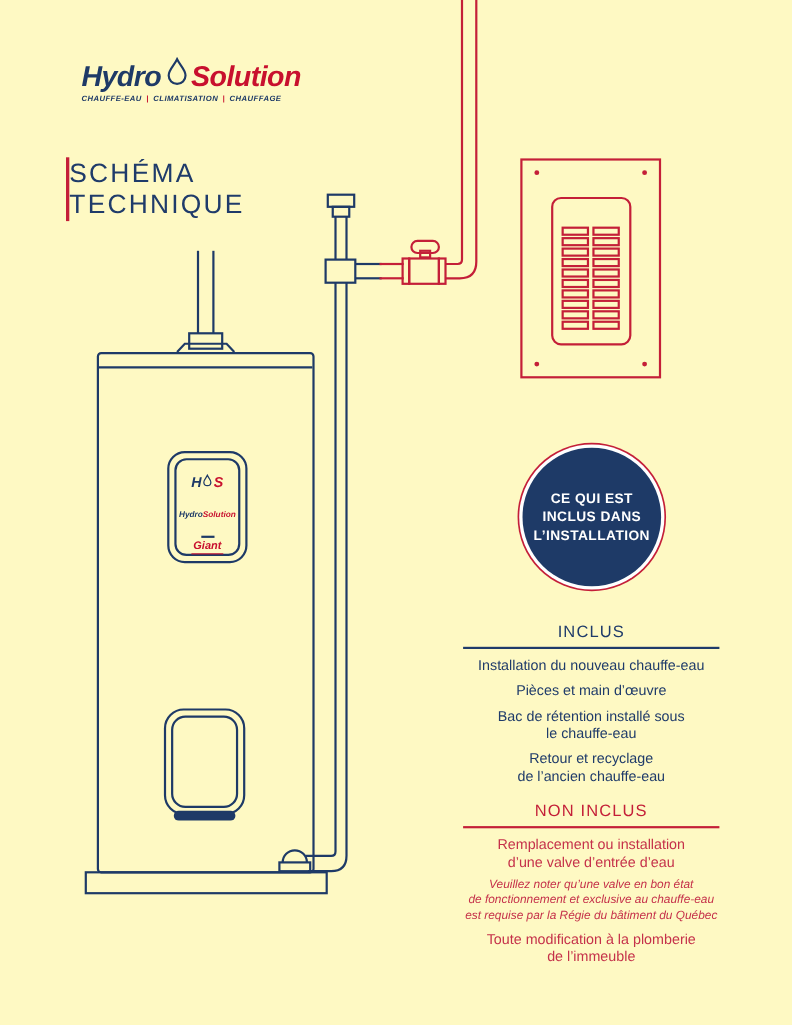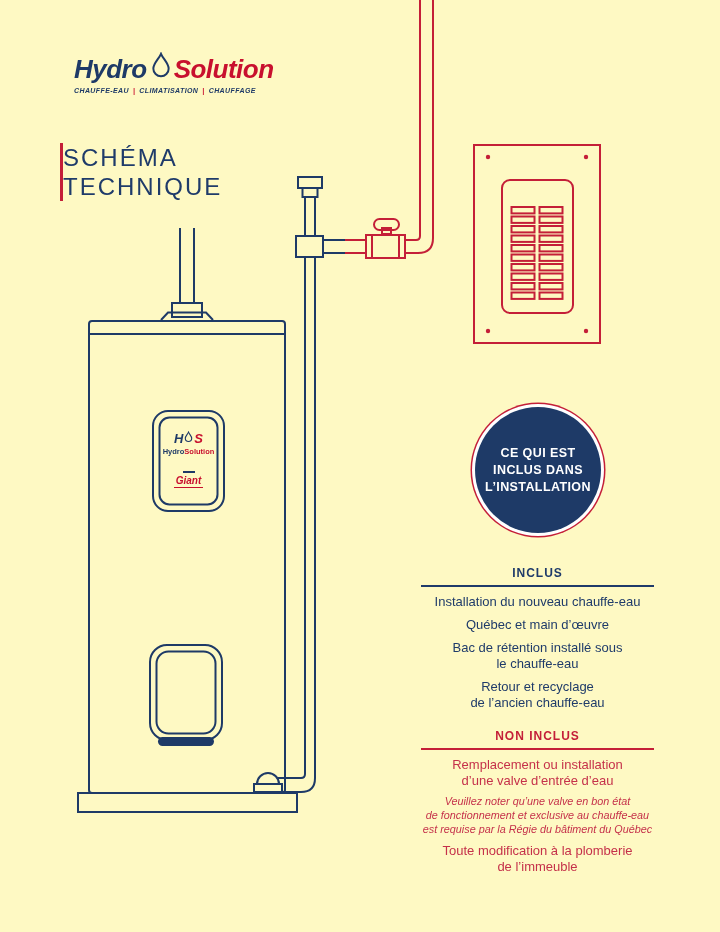--- a/index.html
+++ b/index.html
@@ -28,39 +28,39 @@
          color:#1f3b6a;font-size:24px;letter-spacing:2px;line-height:29px;font-weight:400;}
 
   
   .tank-label{left:153px;top:411px;width:71px;height:100px;display:flex;flex-direction:column;
               align-items:center;justify-content:flex-start;text-align:center;}
   .monogram{margin-top:20px;display:flex;align-items:flex-end;font-weight:bold;font-style:italic;
             font-size:13px;line-height:13px;}
   .monogram .h{color:#1e3a67;}
   .monogram .s{color:#c8102e;}
   .monogram .drop{margin:0 1px;}
-  .hydrosolution{margin-top:2px;font-size:7.5px;font-weight:bold;line-height:9px;}
+  .hydrosolution{margin-top:18px;font-size:7.5px;font-weight:bold;font-style:italic;line-height:9px;}
   .hydrosolution .p1{color:#1e3a67;}
   .hydrosolution .p2{color:#c8102e;}
   .label-dash{margin-top:15px;width:12px;height:2px;background:#1e3a67;}
   .giant{margin-top:2px;font-size:10px;font-weight:bold;font-style:italic;color:#c8102e;
          border-bottom:1.5px solid #c8102e;padding:0 2px 1px;}
 
   
   .badge{left:475px;top:407px;width:126px;height:126px;border-radius:50%;background:#1e3a67;
          box-shadow:0 0 0 3px #fff,0 0 0 4.5px #c41f38;display:flex;flex-direction:column;
          align-items:center;justify-content:center;}
   .badge span{display:block;color:#fff;font-weight:bold;font-size:12.5px;line-height:17px;
               letter-spacing:0.4px;text-align:center;}
 
   
   .listblock{width:233px;text-align:center;}
   .included{left:421px;top:566px;}
   .excluded{left:421px;top:729px;}
-  .list-header{font-size:12px;font-weight:bold;letter-spacing:1px;}
+  .list-header{font-size:15px;font-weight:normal;letter-spacing:1px;}
   .included .list-header{color:#1f3b6a;}
   .excluded .list-header{color:#c41f38;}
   .list-rule{height:0;border-top:2px solid;margin-top:5px;}
   .included .list-rule{border-color:#1f3b6a;}
   .excluded .list-rule{border-color:#c41f38;}
   .list-item{margin-top:7px;font-size:13px;line-height:16px;}
   .included .list-item{color:#1f3b6a;}
   .excluded .list-item{color:#c5314a;}
   .list-item span{display:block;}
   .list-item.note{font-size:10.8px;font-style:italic;line-height:14px;margin-top:5px;}
@@ -201,21 +201,21 @@
     <span>L’INSTALLATION</span>
   </div>
 
   <div class="overlay listblock included">
     <div class="list-header">INCLUS</div>
     <div class="list-rule"></div>
     <div class="list-item">
       <span>Installation du nouveau chauffe-eau</span>
     </div>
     <div class="list-item">
-      <span>Québec et main d’œuvre</span>
+      <span>Pièces et main d’œuvre</span>
     </div>
     <div class="list-item">
       <span>Bac de rétention installé sous</span>
       <span>le chauffe-eau</span>
     </div>
     <div class="list-item">
       <span>Retour et recyclage</span>
       <span>de l’ancien chauffe-eau</span>
     </div>
   </div>

